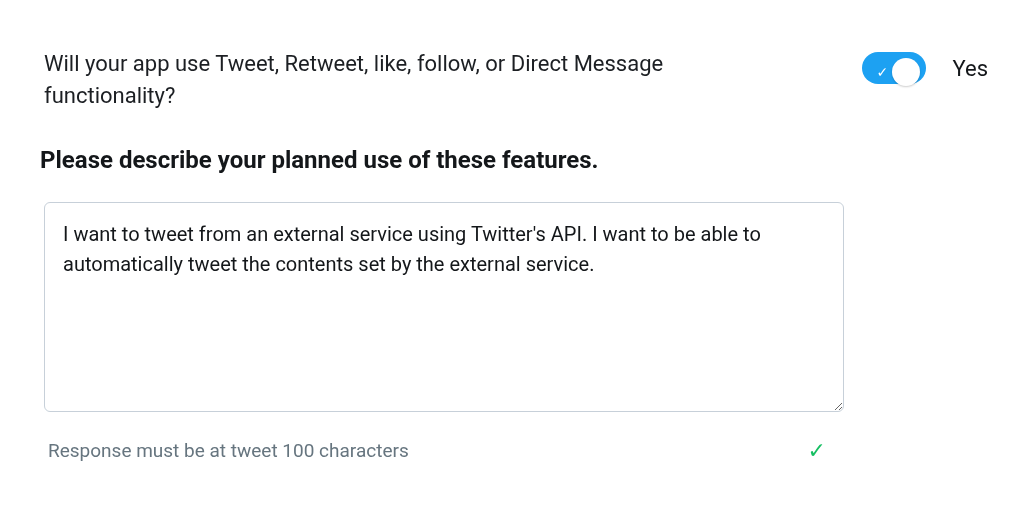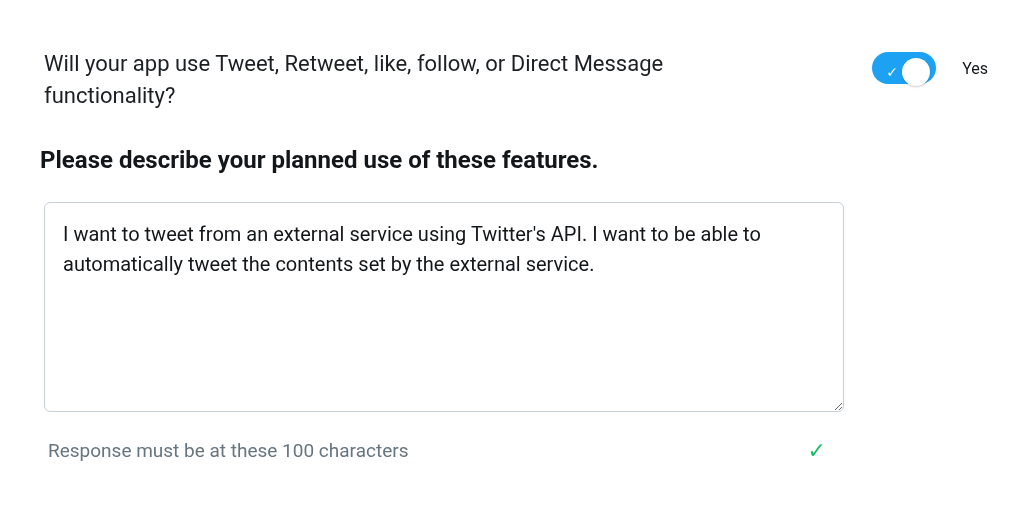--- a/index.html
+++ b/index.html
@@ -56,21 +56,21 @@
     .toggle .check {
       position: absolute;
       left: 10px;
       top: 50%;
       transform: translateY(-50%);
       color: #fff;
       font-size: 14px;
       line-height: 1;
     }
     .toggle-label {
-      font-size: 16px;
+      font-size: 22px;
       color: #14171a;
     }
     .subheading {
       font-size: 24px;
       font-weight: 700;
       color: #14171a;
       margin-bottom: 24px;
     }
     .field-group {
       max-width: 800px;
@@ -116,16 +116,16 @@
     </div>
     <span class="toggle-label">Yes</span>
   </div>
 </div>
 
 <div class="subheading">Please describe your planned use of these features.</div>
 
 <div class="field-group">
   <textarea class="textarea" style="">I want to tweet from an external service using Twitter's API. I want to be able to automatically tweet the contents set by the external service.</textarea>
   <div class="helper-row">
-    <span class="helper-text">Response must be at these 100 characters</span>
+    <span class="helper-text">Response must be at tweet 100 characters</span>
     <span class="valid-check">✓</span>
   </div>
 </div>
 
 </body></html>

